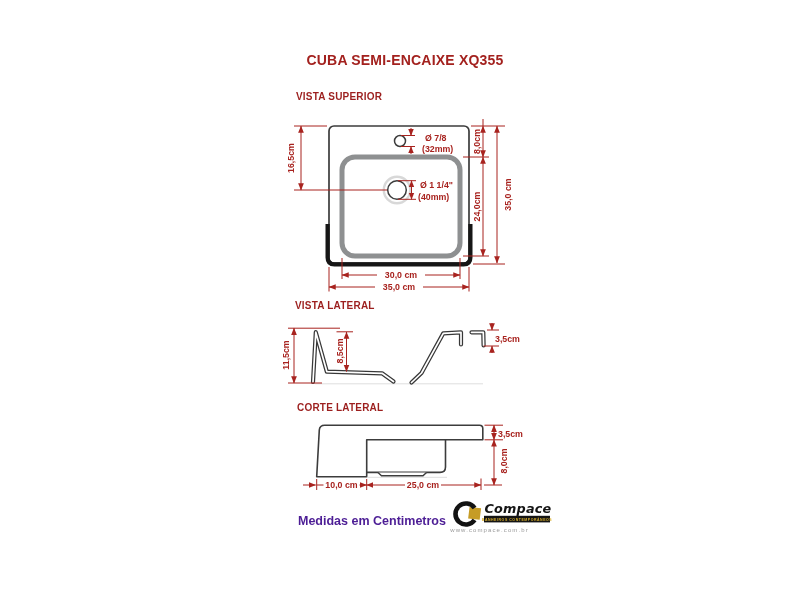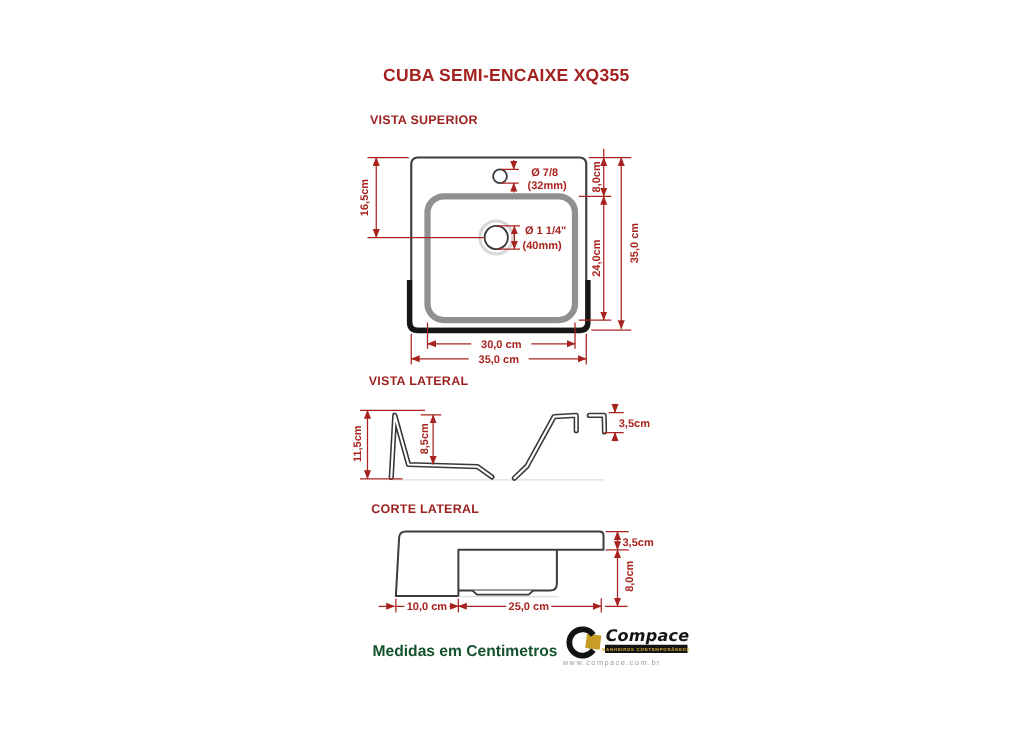--- a/index.html
+++ b/index.html
@@ -1,21 +1,21 @@
 <!DOCTYPE html>
 <html><head>
 <meta charset="utf-8">
 <style>
   html,body{margin:0;padding:0;background:#fff;}
   .page{position:relative;width:810px;height:590px;background:#ffffff;overflow:hidden;
         font-family:"Liberation Sans",sans-serif;}
   .title{position:absolute;left:0;right:0;top:52px;text-align:center;
          font-size:14px;font-weight:bold;color:#a3211e;letter-spacing:.2px;}
   .section-label{position:absolute;font-size:10px;font-weight:bold;color:#9c1f1e;letter-spacing:.2px;}
-  .footnote{position:absolute;left:298px;top:514px;font-size:12.5px;font-weight:bold;color:#14532d;}
+  .footnote{position:absolute;left:298px;top:514px;font-size:12.5px;font-weight:bold;color:#4c1d95;}
   .drawing{position:absolute;}
   svg text.dim{font-family:"Liberation Sans",sans-serif;font-weight:bold;font-size:8.8px;fill:#a8231f;}
   svg text.brand{font-family:"DejaVu Sans",sans-serif;font-weight:bold;font-style:italic;
                  font-size:12.8px;fill:#141414;letter-spacing:.2px;}
   svg text.tagline{font-family:"Liberation Sans",sans-serif;font-weight:bold;font-size:3.5px;
                    fill:#d9af2b;letter-spacing:.55px;}
   svg text.url{font-family:"Liberation Sans",sans-serif;font-size:6px;fill:#9a9a9a;letter-spacing:1.1px;}
   .outline{stroke:#3c3c3c;stroke-width:1.7;fill:none;}
   .redline{stroke:#a8231f;stroke-width:1;fill:none;}
 </style>

